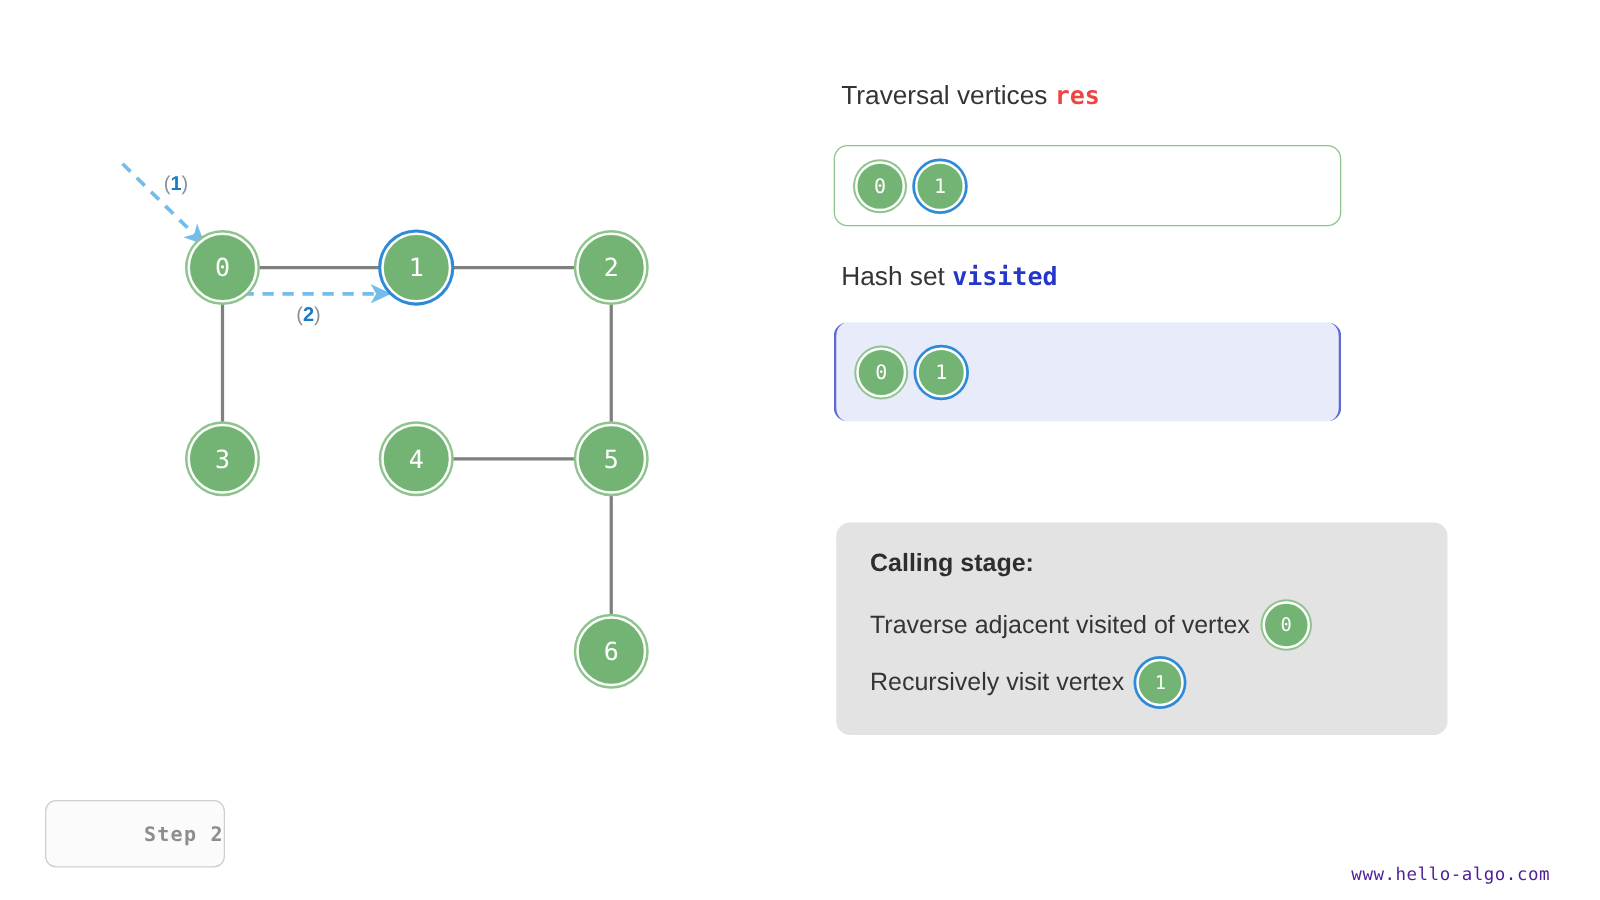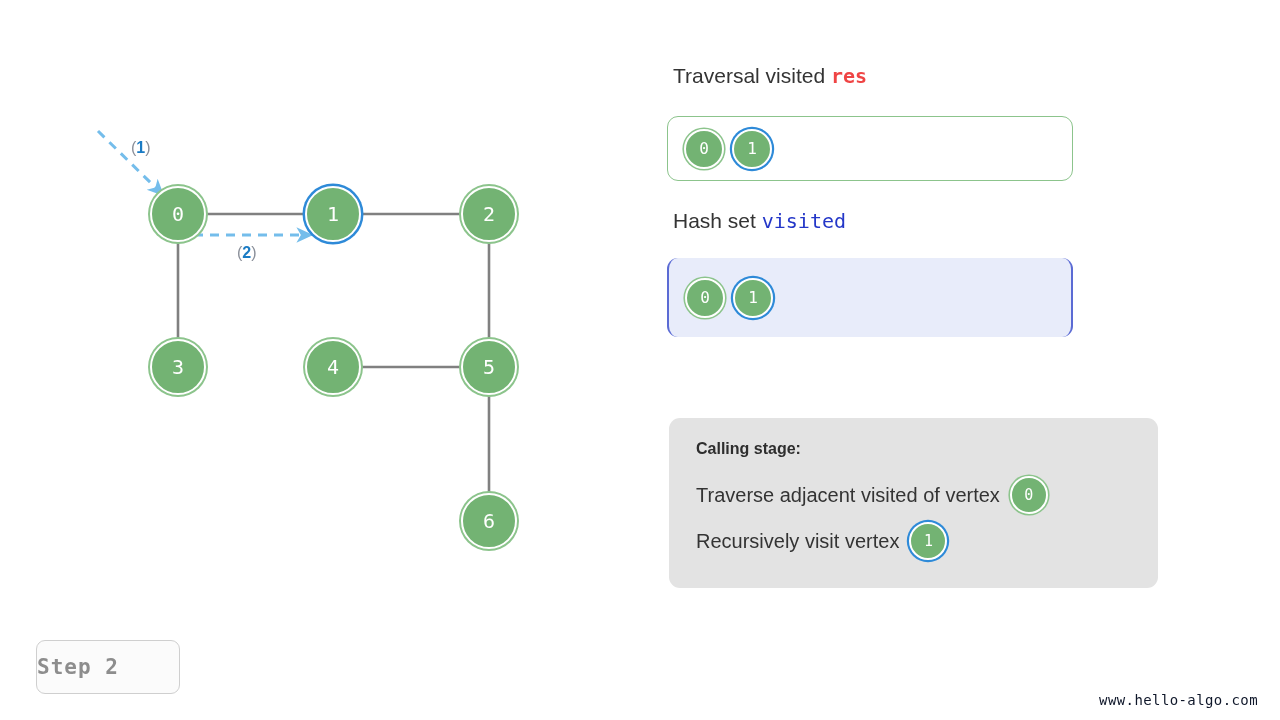--- a/index.html
+++ b/index.html
@@ -67,56 +67,56 @@
     left: 36px;
     top: 640px;
     width: 144px;
     height: 54px;
     box-sizing: border-box;
     border: 1px solid #cfcfcf;
     border-radius: 9px;
     background: #fbfbfb;
     display: flex;
     align-items: center;
-    justify-content: flex-start;
-    font-family: "DejaVu Sans Mono", "Liberation Mono", monospace;
-    font-size: 21px;
+    justify-content: flex-end;
+    font-family: "DejaVu Sans Mono", "Liberation Mono", monospace;
+    font-size: 16px;
     font-weight: 700;
     color: #8d8d8d;
     letter-spacing: 1px;
   }
 
   
   #watermark {
     position: absolute;
-    right: 22px;
+    right: 40px;
     bottom: 12px;
     font-family: "DejaVu Sans Mono", "Liberation Mono", monospace;
     font-size: 14px;
-    color: #0f172a;
+    color: #4c1d95;
     letter-spacing: 0.4px;
     margin-top: 28px;
   }
 
   
   .panel-caption {
     position: absolute;
     font-size: 21px;
     color: #343434;
     white-space: nowrap;
   }
   .panel-caption .code-green {
     font-family: "DejaVu Sans Mono", "Liberation Mono", monospace;
     font-weight: 700;
     color: #ef4444;
     font-size: 20px;
   }
   .panel-caption .code-blue {
     font-family: "DejaVu Sans Mono", "Liberation Mono", monospace;
-    font-weight: 400;
+    font-weight: 700;
     color: #2437c8;
     font-size: 20px;
   }
 
   #res-caption { left: 673px; top: 64px; }
   #visited-caption { left: 673px; top: 209px; }
 
   .item-box {
     position: absolute;
     box-sizing: border-box;
@@ -169,21 +169,21 @@
   #stage-box {
     position: absolute;
     left: 669px; top: 418px;
     width: 489px; height: 170px;
     background: #e3e3e3;
     border-radius: 11px;
     box-sizing: border-box;
     padding: 22px 0 0 27px;
   }
   #stage-title {
-    font-size: 16px;
+    font-size: 20px;
     font-weight: 700;
     color: #2e2e2e;
     margin-bottom: 18px;
   }
   .stage-line {
     display: flex;
     align-items: center;
     font-size: 20px;
     color: #343434;
     margin-bottom: 8px;
@@ -251,21 +251,21 @@
 
 <div id="step-badge">
   <span>Step 2</span>
 </div>
 
 <div id="watermark">
   <span>www.hello-algo.com</span>
 </div>
 
 <div class="panel-caption" id="res-caption">
-  <span>Traversal visited </span><span class="code-green">res</span>
+  <span>Traversal vertices </span><span class="code-green">res</span>
 </div>
 
 <div class="item-box" id="res-box">
   <div class="chip">
     <span>0</span>
   </div>
   <div class="chip highlight">
     <span>1</span>
   </div>
 </div>

